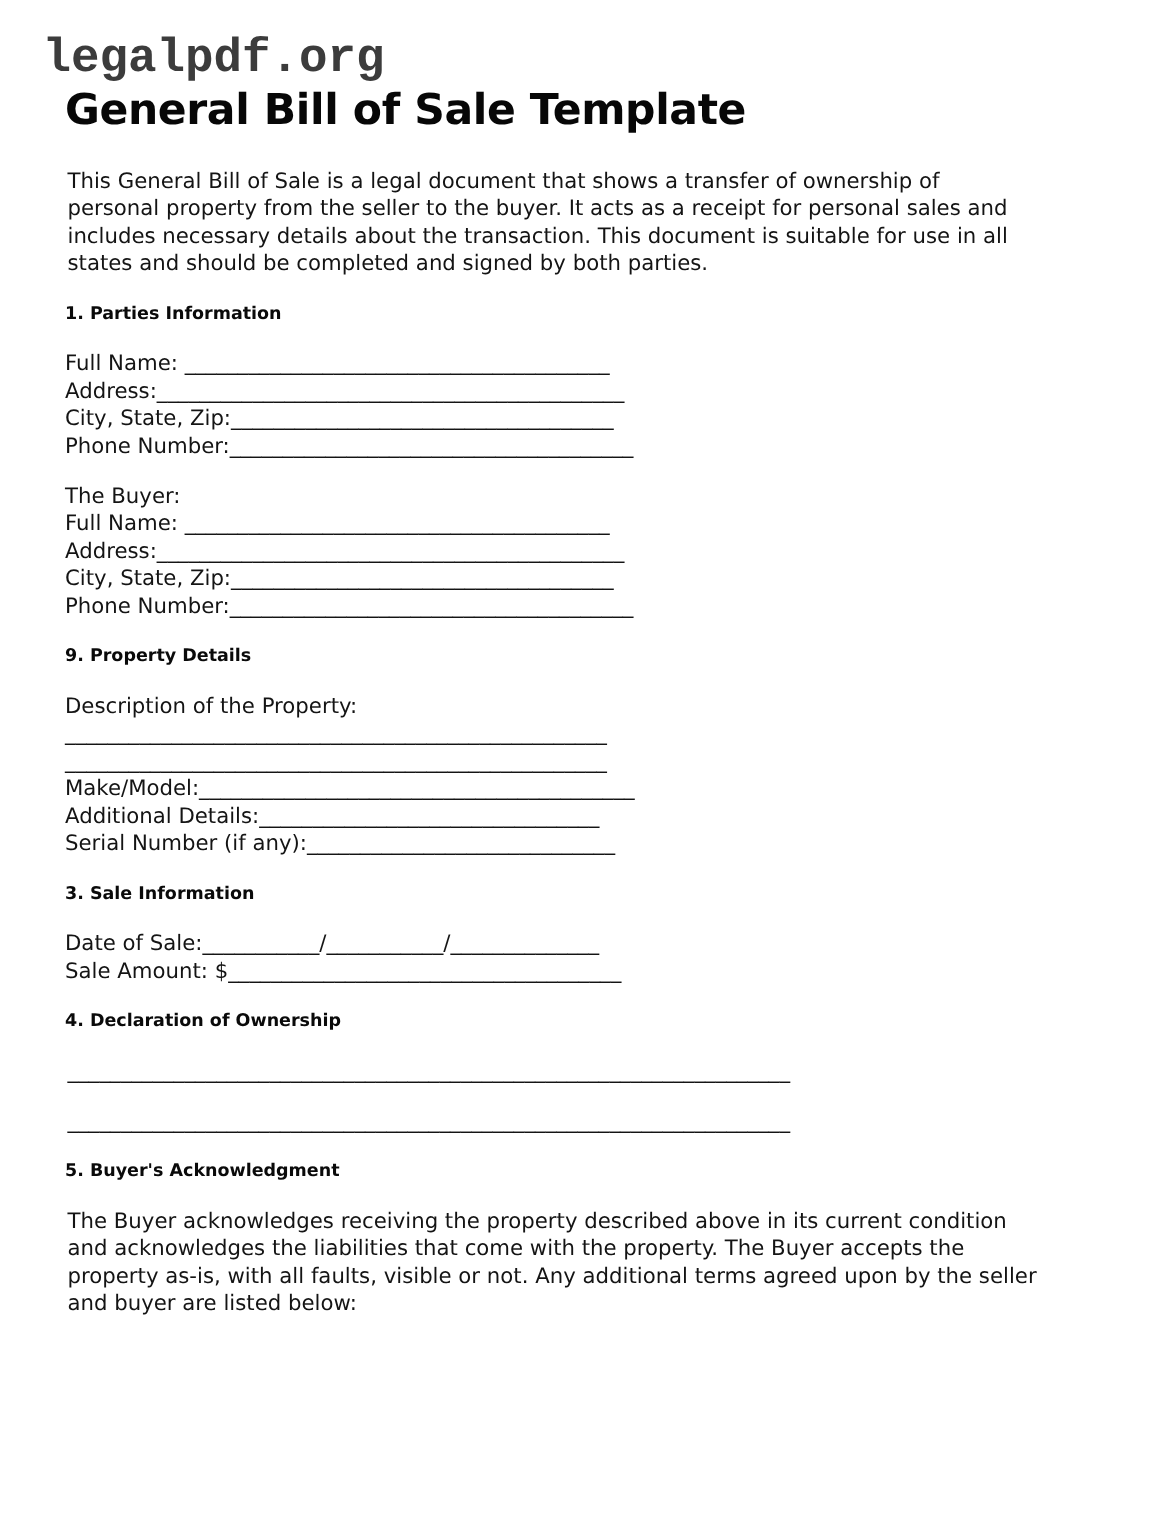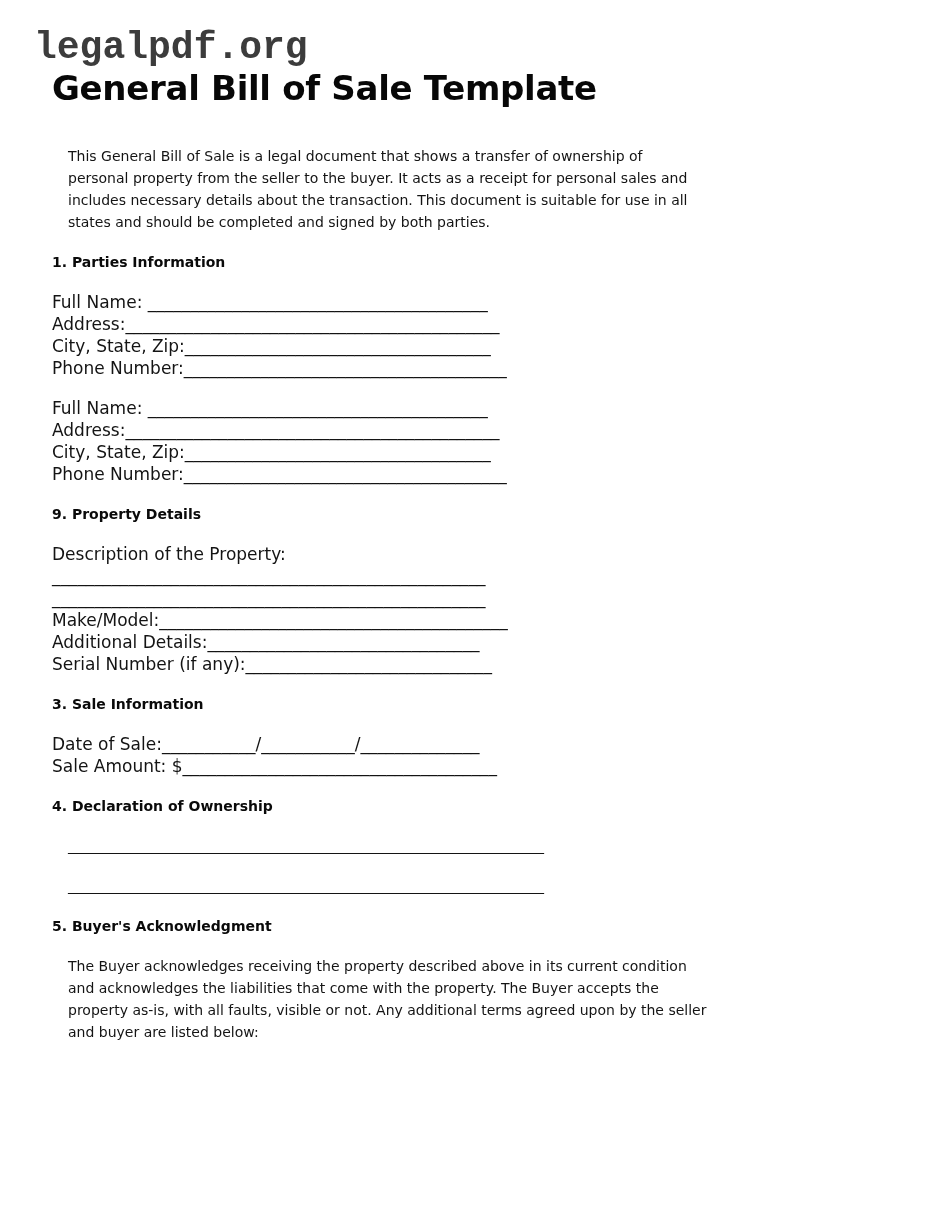--- a/index.html
+++ b/index.html
@@ -25,28 +25,28 @@
     font-weight: bold;
     color: #3c3c3c;
     margin: 28px 0 0 -18px;
     white-space: pre;
   }
   .title {
     font-size: 34px;
     line-height: 40px;
     font-weight: bold;
     color: #070707;
-    margin: 0 0 37px 0;
+    margin: 0 0 26px 0;
     white-space: pre;
     letter-spacing: -0.3px;
   }
   .para {
-    font-size: 14px;
+    font-size: 17px;
     line-height: 22px;
-    margin: 0 0 18px 16px;
+    margin: 0 0 18px 2px;
     white-space: pre;
   }
   .heading {
     font-size: 14px;
     line-height: 22px;
     font-weight: bold;
     color: #0a0a0a;
     margin: 0 0 18px 0;
     white-space: pre;
   }
@@ -76,20 +76,21 @@
   <h2 class="heading">1. Parties Information</h2>
 
   <div class="block">
     <div class="line">Full Name: ________________________________________</div>
     <div class="line">Address:____________________________________________</div>
     <div class="line">City, State, Zip:____________________________________</div>
     <div class="line">Phone Number:______________________________________</div>
   </div>
 
   <div class="block">
+    <div class="line">The Buyer:</div>
     <div class="line">Full Name: ________________________________________</div>
     <div class="line">Address:____________________________________________</div>
     <div class="line">City, State, Zip:____________________________________</div>
     <div class="line">Phone Number:______________________________________</div>
   </div>
 
   <h2 class="heading">9. Property Details</h2>
 
   <div class="block">
     <div class="line">Description of the Property:</div>

